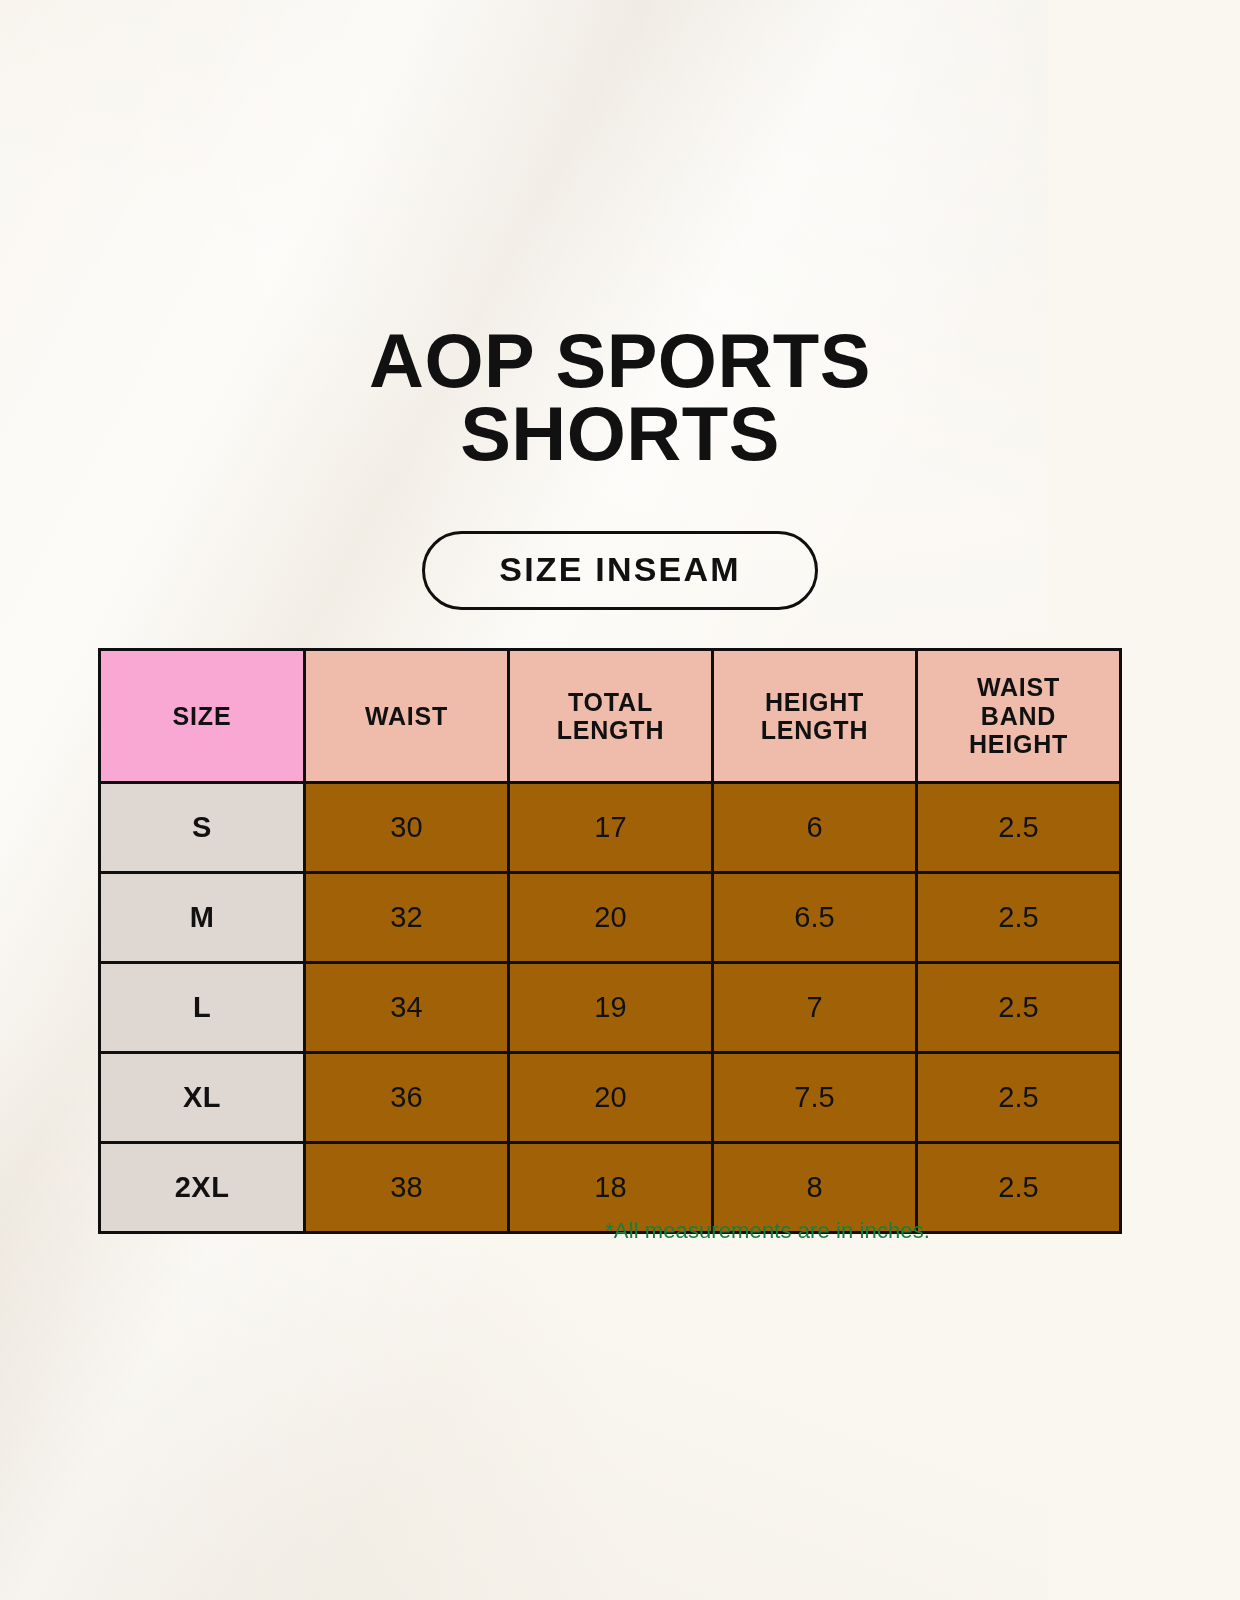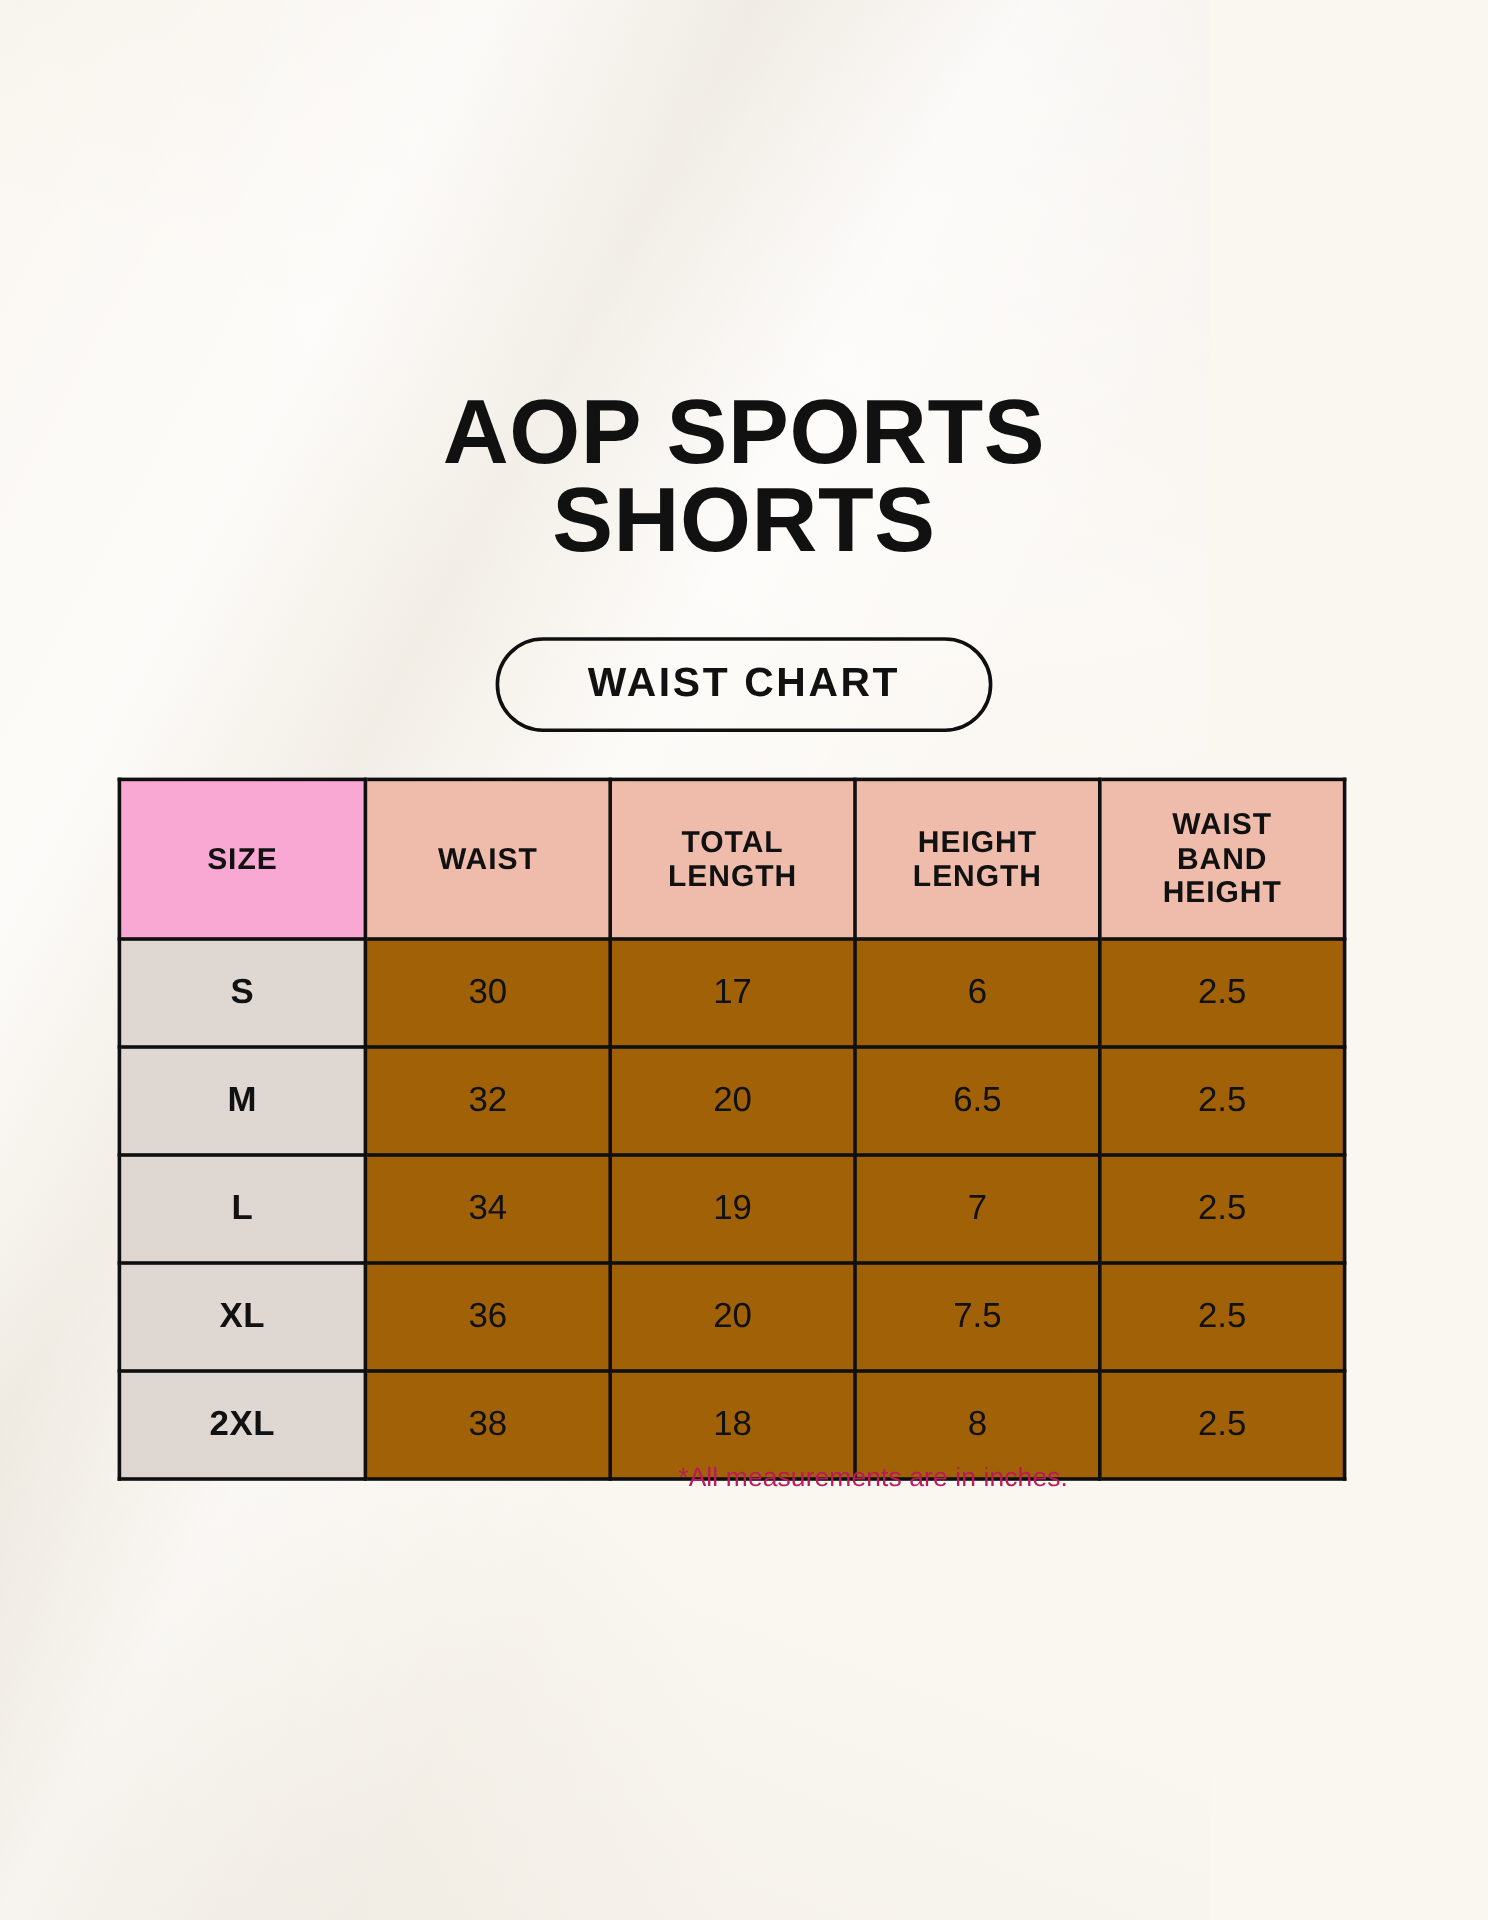--- a/index.html
+++ b/index.html
@@ -38,20 +38,21 @@
         rgba(255,255,255,0.00) 55%),
       radial-gradient(90% 55% at 6% 96%,
         rgba(224,216,203,0.35) 0%,
         rgba(255,255,255,0.00) 60%);
   }
 
   #page {
     position: relative;
     width: 1008px;
     height: 1600px;
+    padding-left: 40px;
   }
 
   
   .title-block {
     position: absolute;
     left: 0;
     top: 325px;
     width: 1240px;
     text-align: center;
   }
@@ -132,37 +133,37 @@
   }
 
   
   .footnote {
     position: absolute;
     right: 118px;
     top: 1218px;
     font-size: 22px;
     font-weight: 400;
     letter-spacing: 0.1px;
-    color: #be185d;
+    color: #15803d;
   }
 </style>
 </head>
 <body>
 
 <div id="page">
 
   <div id="bg-texture"></div>
 
   <div class="title-block">
     <h1 class="chart-title">AOP SPORTS
 SHORTS</h1>
   </div>
 
   <div class="pill-wrap">
-    <span class="pill">WAIST CHART</span>
+    <span class="pill">SIZE INSEAM</span>
   </div>
 
   <div class="table-wrap">
     <table class="size-chart">
       <colgroup>
         <col class="c-size">
         <col class="c-data">
         <col class="c-data">
         <col class="c-data">
         <col class="c-data">

